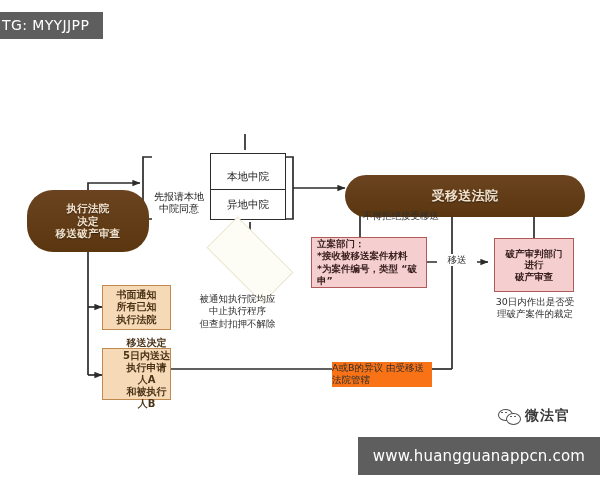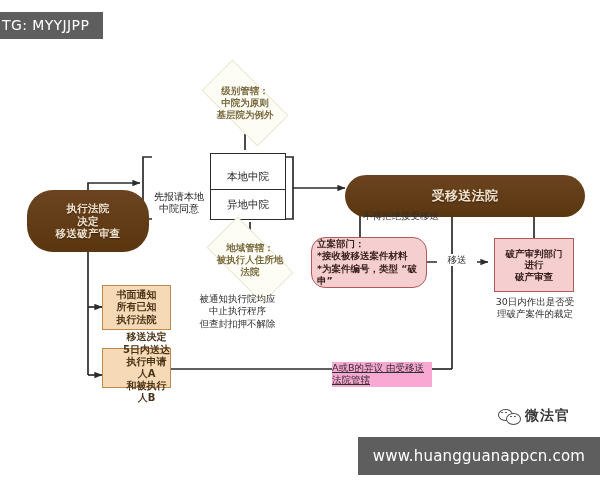--- a/index.html
+++ b/index.html
@@ -240,46 +240,37 @@
       <path d="M427,262 L488,262" marker-end="url(#arrowDark)"></path>
 
       <path d="M250,230 L250,222"></path>
     </g>
   </svg>
 
   <div class="node node-brown" style="left:27px; top:190px; width:122px; height:62px;">执行法院
 决定
 移送破产审查</div>
 
-  <div class="node node-diamond" style="left:189px; top:72px;">
-    <span class="dia-shape"></span>
-    <span class="dia-text">级别管辖：
-中院为原则
-基层院为例外</span>
-  </div>
 
   <div class="node" style="left:148px; top:186px; width:62px; height:34px; color:#1e1e1e; font-size:10px;">先报请本地
 中院同意</div>
 
   <div class="node node-plain" style="left:210px; top:153px; width:76px; height:46px;">本地中院</div>
 
   <div class="node node-plain" style="left:210px; top:189px; width:76px; height:31px;">异地中院</div>
 
   <div class="node node-diamond" style="left:194px; top:229px;">
     <span class="dia-shape"></span>
-    <span class="dia-text">地域管辖：
-被执行人住所地
-法院</span>
   </div>
 
   <div class="node node-brown wide" style="left:345px; top:163px; width:240px; height:42px;margin-top:12px;">受移送法院</div>
 
   <div class="caption" style="left:341px; top:210px; width:120px;">不得拒绝接受移送</div>
 
-  <div class="node node-pink left-align" style="left:311px; top:237px; width:116px; height:51px;border-radius:14px;">立案部门：
+  <div class="node node-pink left-align" style="left:311px; top:237px; width:116px; height:51px;">立案部门：
 *接收被移送案件材料
 *为案件编号，类型 “破
 申”</div>
 
   <div class="caption" style="left:437px; top:254px; width:40px; background:#ffffff;">移送</div>
 
   <div class="node node-pink" style="left:494px; top:238px; width:80px; height:54px;">破产审判部门
 进行
 破产审查</div>
 
@@ -287,26 +278,26 @@
 理破产案件的裁定</div>
 
   <div class="node node-orange" style="left:102px; top:285px; width:69px; height:45px;">书面通知
 所有已知
 执行法院</div>
 
   <div class="caption" style="left:180px; top:293px; width:115px;">被通知执行院均应
 中止执行程序
 但查封扣押不解除</div>
 
-  <div class="node node-orange" style="left:102px; top:348px; width:69px; height:40px;padding-left:20px;">移送决定
+  <div class="node node-orange" style="left:102px; top:348px; width:69px; height:52px;padding-left:20px;">移送决定
 5日内送达
 执行申请人A
 和被执行人B</div>
 
-  <div class="caption" style="left:332px; top:362px; width:100px; background:#f9a8d4; text-align:left;text-decoration:underline;">A或B的异议 由受移送法院管辖</div>
+  <div class="caption" style="left:332px; top:362px; width:100px; background:#f97316; text-align:left;">A或B的异议 由受移送法院管辖</div>
 
   <div class="tg-bar">TG: MYYJJPP</div>
 
   <div class="wechat">
     <span class="wechat-icon">
       <span class="bub b1"></span>
       <span class="bub b2"></span>
       <span class="dot" style="left:3px; top:4px;"></span>
       <span class="dot" style="left:7px; top:4px;"></span>
       <span class="dot" style="left:12px; top:8px;"></span>

